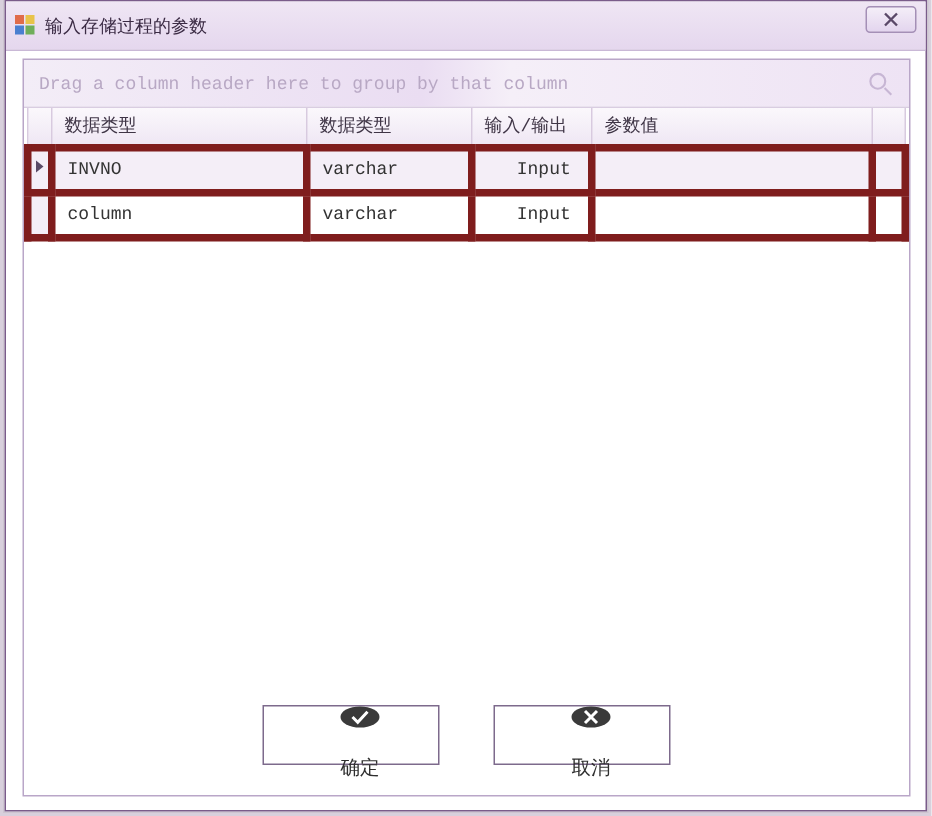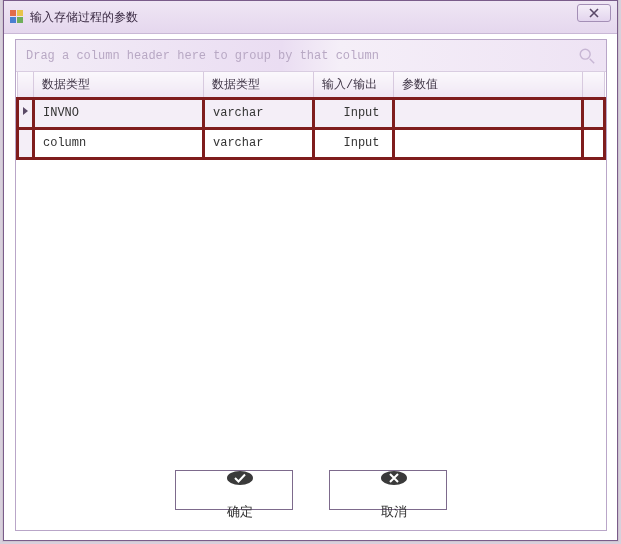--- a/index.html
+++ b/index.html
@@ -108,21 +108,21 @@
     font-size: 12px;
   }
   thead th.ind { width:16px; padding:0; }
   thead th.c-name { width:170px; }
   thead th.c-type { width:110px; }
   thead th.c-io   { width:80px; text-align:left; }
   thead th.c-val  { }
   thead th.c-tail { width:22px; padding:0; }
 
   tbody td {
-    border: 3px solid #7f1d1d;
+    border: 5px solid #7f1d1d;
     height: 30px;
     padding: 0 8px;
     color: #333;
     font-size: 12px;
   }
   tbody td.ind {
     width:16px; padding:0;
     background:#f4eef7;
     text-align:center;
     color:#6a5a78;

